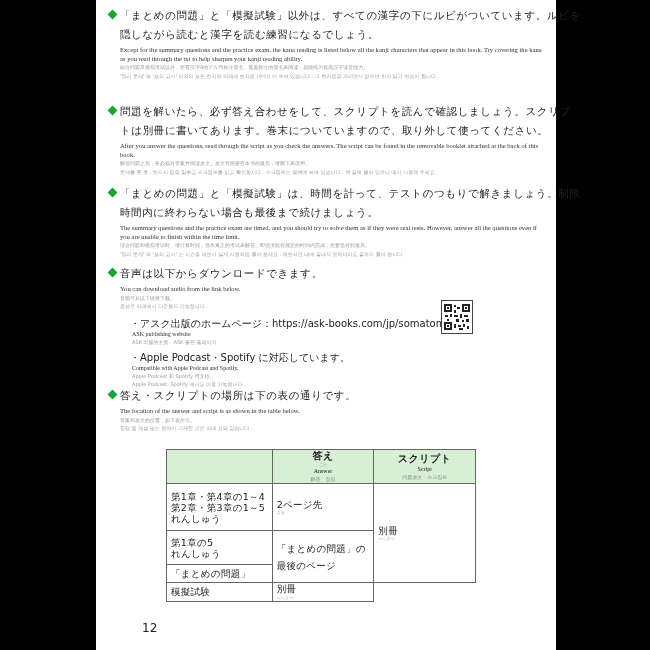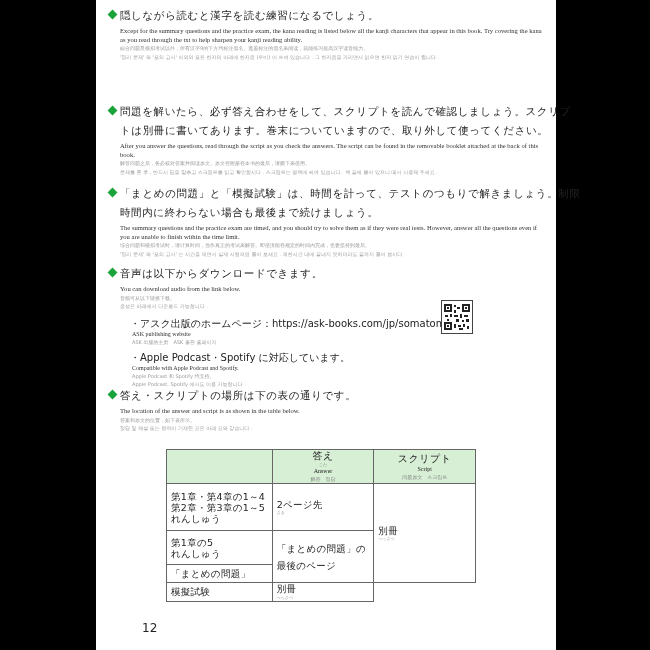--- a/index.html
+++ b/index.html
@@ -11,37 +11,38 @@
   .hd .ln{display:block;white-space:nowrap;margin-bottom:5px;}
   .en{font-family:"Liberation Serif",serif;font-size:6.6px;line-height:8.6px;color:#333;padding-left:12px;}
   .zh,.ko{font-family:"DejaVu Sans",sans-serif;font-size:5px;line-height:8.5px;color:#9a9a9a;padding-left:12px;white-space:nowrap;overflow:hidden;}
   .bullet{position:relative;padding-left:22px;font-size:10px;line-height:13px;color:#222;white-space:nowrap;}
   .sub{padding-left:24px;font-family:"Liberation Serif",serif;font-size:6px;line-height:8px;color:#333;}
   .sub.g{color:#999;font-family:"DejaVu Sans",sans-serif;font-size:5px;}
   .qr{position:absolute;left:345px;top:300px;width:30px;height:32px;border:1px solid #444;background:#fff;display:flex;align-items:center;justify-content:center;}
   table{position:absolute;left:70px;top:449px;border-collapse:collapse;width:310px;font-size:9px;color:#222;}
   td{border:1.2px solid #666;padding:0 4px;vertical-align:middle;}
   .th{background:#d7efd5;text-align:center;}
-  .thj{font-size:10px;font-weight:normal;line-height:12px;letter-spacing:0.5px;}
+  .thj{font-size:10px;font-weight:bold;line-height:12px;letter-spacing:0.5px;}
   .thr{font-size:4px;color:#888;line-height:5px;}
   .the{font-family:"Liberation Serif",serif;font-size:6px;line-height:8px;}
   .thk{font-size:5px;color:#888;line-height:8px;}
   .rl{font-size:9.5px;line-height:11px;letter-spacing:0.3px;}
   .rb{font-size:4px;color:#999;line-height:5px;}
   .c{}
   .pnum{position:absolute;left:46px;top:621px;font-size:12px;color:#222;}
 </style>
 </head>
 <body>
 
 <div class="page">
 
   <div class="sec" style="top:8px;">
     <div class="hd">
       <span class="dia"></span>
+      <span class="ln">「まとめの問題」と「模擬試験」以外は、すべての漢字の下にルビがついています。ルビを</span>
       <span class="ln">隠しながら読むと漢字を読む練習になるでしょう。</span>
     </div>
     <div class="en">Except for the summary questions and the practice exam, the kana reading is listed below all the kanji characters that appear in this book. Try covering the kana as you read through the txt to help sharpen your kanji reading ability.</div>
     <div class="zh">綜合问题及模拟考试以外，所有汉字9的下方均标注假名。遮盖标注的假名来阅读，就能练习提高汉字读音能力。</div>
     <div class="ko">'정리 문제' 와 '모의 고사' 이외의 모든 한자의 아래에 한자음 (루비) 이 쓰여 있습니다 . 그 한자음을 가리면서 읽으면 한자 읽기 연습이 됩니다 .</div>
   </div>
 
   <div class="sec" style="top:104px;">
     <div class="hd">
       <span class="dia"></span>

